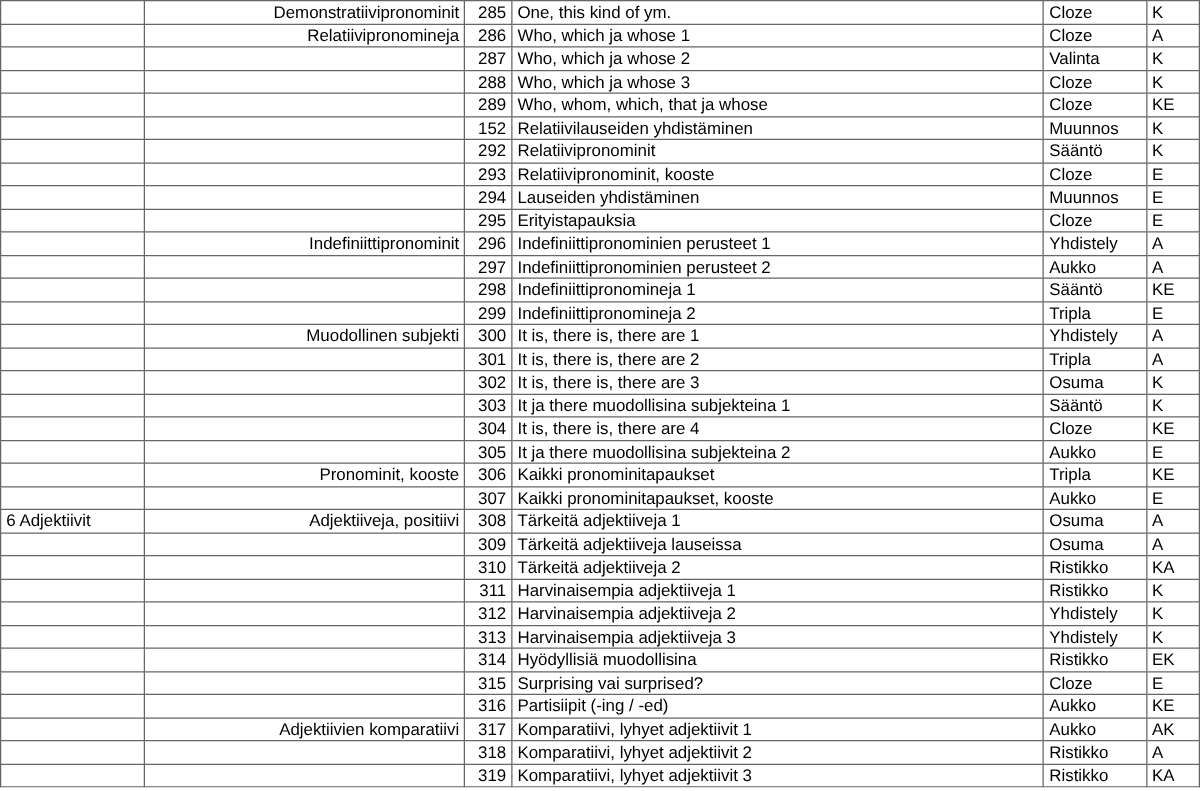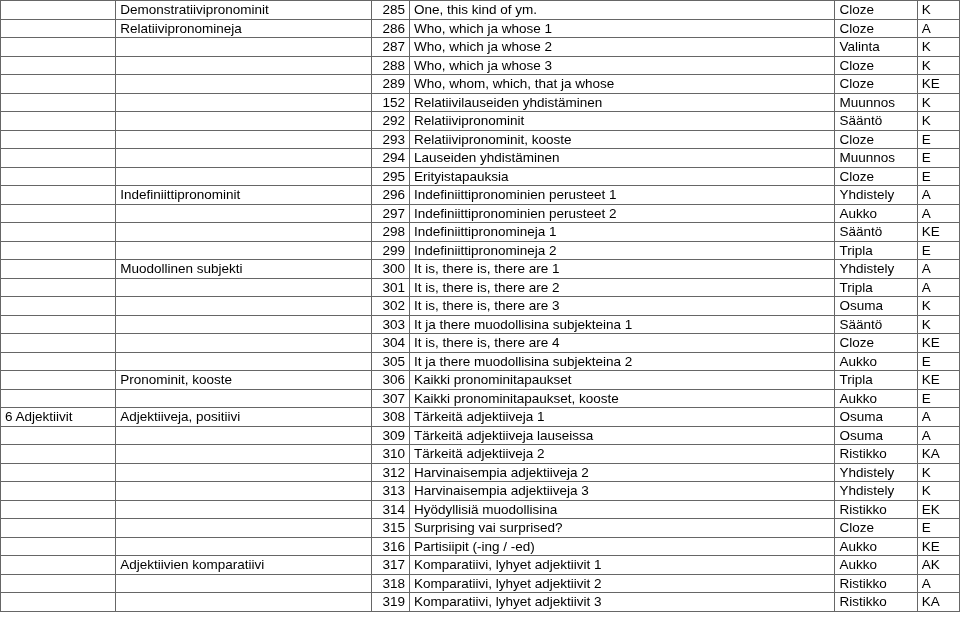--- a/index.html
+++ b/index.html
@@ -19,21 +19,21 @@
     border: 1px solid #666;
     padding: 0 4px;
     height: 17.5px;
     line-height: 17.5px;
     white-space: nowrap;
     overflow: hidden;
     text-overflow: clip;
     vertical-align: middle;
   }
   .col-a { width: 98px; }
-  .col-b { width: 218px; }
+  .col-b { width: 218px; text-align: right; }
   .col-c { width: 32px; text-align: right; }
   .col-d { width: 362px; }
   .col-e { width: 70px; }
   .col-f { width: 36px; }
 </style>
 </head>
 <body>
 
 <table>
   <colgroup>
@@ -241,20 +241,28 @@
         <td class="col-a"></td>
         <td class="col-b"></td>
         <td class="col-c">310</td>
         <td class="col-d">Tärkeitä adjektiiveja 2</td>
         <td class="col-e">Ristikko</td>
         <td class="col-f">KA</td>
       </tr>
       <tr>
         <td class="col-a"></td>
         <td class="col-b"></td>
+        <td class="col-c">311</td>
+        <td class="col-d">Harvinaisempia adjektiiveja 1</td>
+        <td class="col-e">Ristikko</td>
+        <td class="col-f">K</td>
+      </tr>
+      <tr>
+        <td class="col-a"></td>
+        <td class="col-b"></td>
         <td class="col-c">312</td>
         <td class="col-d">Harvinaisempia adjektiiveja  2</td>
         <td class="col-e">Yhdistely</td>
         <td class="col-f">K</td>
       </tr>
       <tr>
         <td class="col-a"></td>
         <td class="col-b"></td>
         <td class="col-c">313</td>
         <td class="col-d">Harvinaisempia adjektiiveja  3</td>

